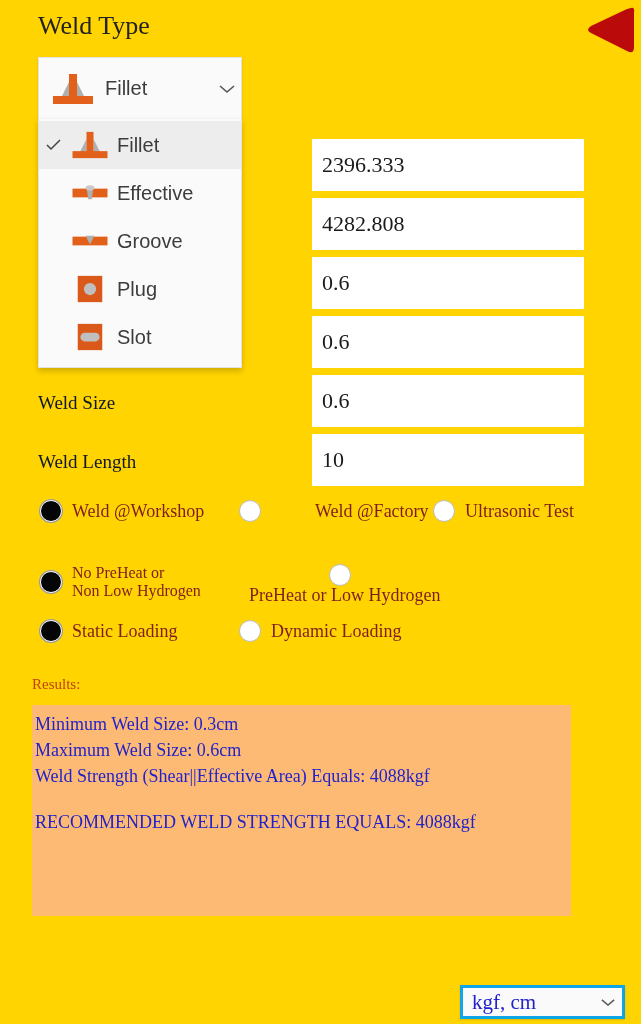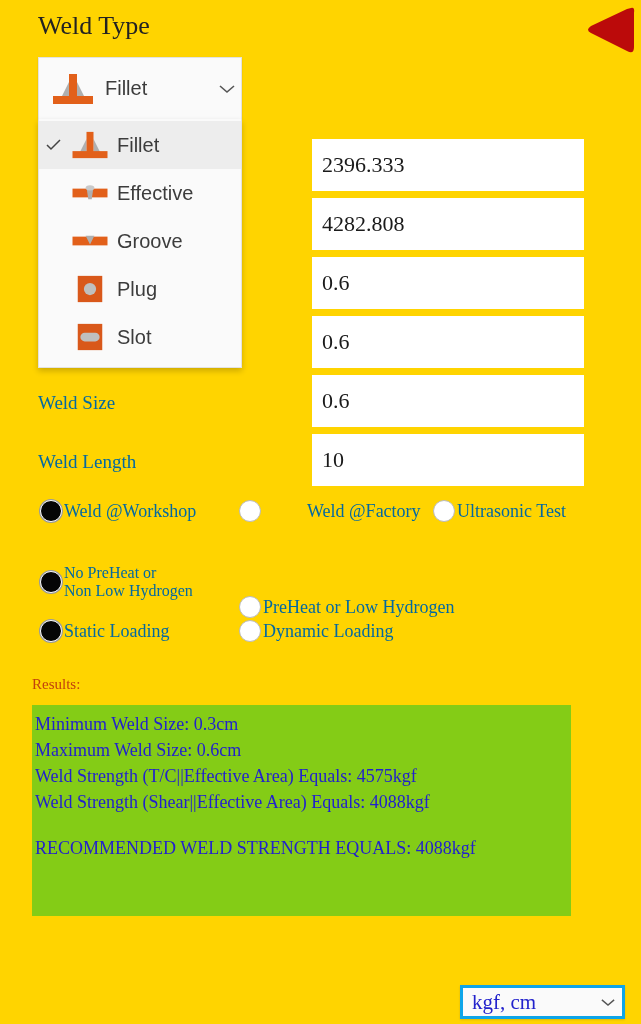--- a/index.html
+++ b/index.html
@@ -117,21 +117,21 @@
     color: #3C3C3C;
     padding-left: 4px;
     white-space: nowrap;
   }
 
   
   .form-label {
     position: absolute;
     left: 38px;
     font-size: 19px;
-    color: #0369a1;
+    color: #0f172a;
     font-family: "Liberation Serif", serif;
     white-space: nowrap;
     z-index: 1;
     text-align: right;
   }
 
   
   .field {
     position: absolute;
     left: 312px;
@@ -162,23 +162,23 @@
     box-sizing: border-box;
     flex: none;
   }
   .radio-dot.on {
     background: #050505;
     border: 1px solid #FFFFFF;
     box-shadow: 0 0 0 1px #9a9a9a;
   }
   .radio-text {
     font-size: 18px;
-    color: #0369a1;
-    font-family: "Liberation Serif", serif;
-    margin-left: 2px;
+    color: #7f1d1d;
+    font-family: "Liberation Serif", serif;
+    margin-left: 10px;
     white-space: nowrap;
     line-height: 1.05;
   }
   .radio-text.two-line {
     font-size: 16px;
     line-height: 1.12;
   }
 
   
   .results-caption {
@@ -188,21 +188,21 @@
     font-size: 15px;
     color: #c2410c;
     font-family: "Liberation Serif", serif;
   }
   .results-panel {
     position: absolute;
     left: 32px;
     top: 705px;
     width: 539px;
     height: 211px;
-    background: #84cc16;
+    background: #fdba74;
     box-sizing: border-box;
     padding: 6px 0 0 3px;
   }
   .result-line {
     font-family: "Liberation Serif", serif;
     font-size: 18px;
     color: #2222CC;
     line-height: 26px;
     white-space: nowrap;
   }
@@ -358,39 +358,38 @@
   <span class="radio-text">Ultrasonic Test</span>
 </div>
 
 <div class="radio-item" style="left:40px;top:564px;">
   <span class="radio-dot on"></span>
   <span class="radio-text two-line">
     <span>No PreHeat or</span><br>
     <span>Non Low Hydrogen</span>
   </span>
 </div>
-<div class="radio-item" style="left:239px;top:596px;">
+<div class="radio-item" style="left:239px;top:564px;flex-direction:column;">
   <span class="radio-dot"></span>
   <span class="radio-text">PreHeat or Low Hydrogen</span>
 </div>
 
 <div class="radio-item" style="left:40px;top:620px;">
   <span class="radio-dot on"></span>
   <span class="radio-text">Static Loading</span>
 </div>
 <div class="radio-item" style="left:239px;top:620px;">
   <span class="radio-dot"></span>
   <span class="radio-text">Dynamic Loading</span>
 </div>
 
 <div class="results-caption">Results:</div>
 <div class="results-panel">
   <div class="result-line">Minimum Weld Size: 0.3cm</div>
   <div class="result-line">Maximum Weld Size: 0.6cm</div>
-  <div class="result-line">Weld Strength (T/C||Effective Area) Equals: 4575kgf</div>
   <div class="result-line">Weld Strength (Shear||Effective Area) Equals: 4088kgf</div>
   <div class="result-line spacer"></div>
   <div class="result-line">RECOMMENDED WELD STRENGTH EQUALS: 4088kgf</div>
 </div>
 
 <div class="units-select">
   <span class="u-label">kgf, cm</span>
   <span class="u-caret">
     <svg width="14" height="9" viewBox="0 0 16 10">
         <path d="M1 2 L8 8 L15 2" stroke="#555" stroke-width="1.6" fill="none"></path>

